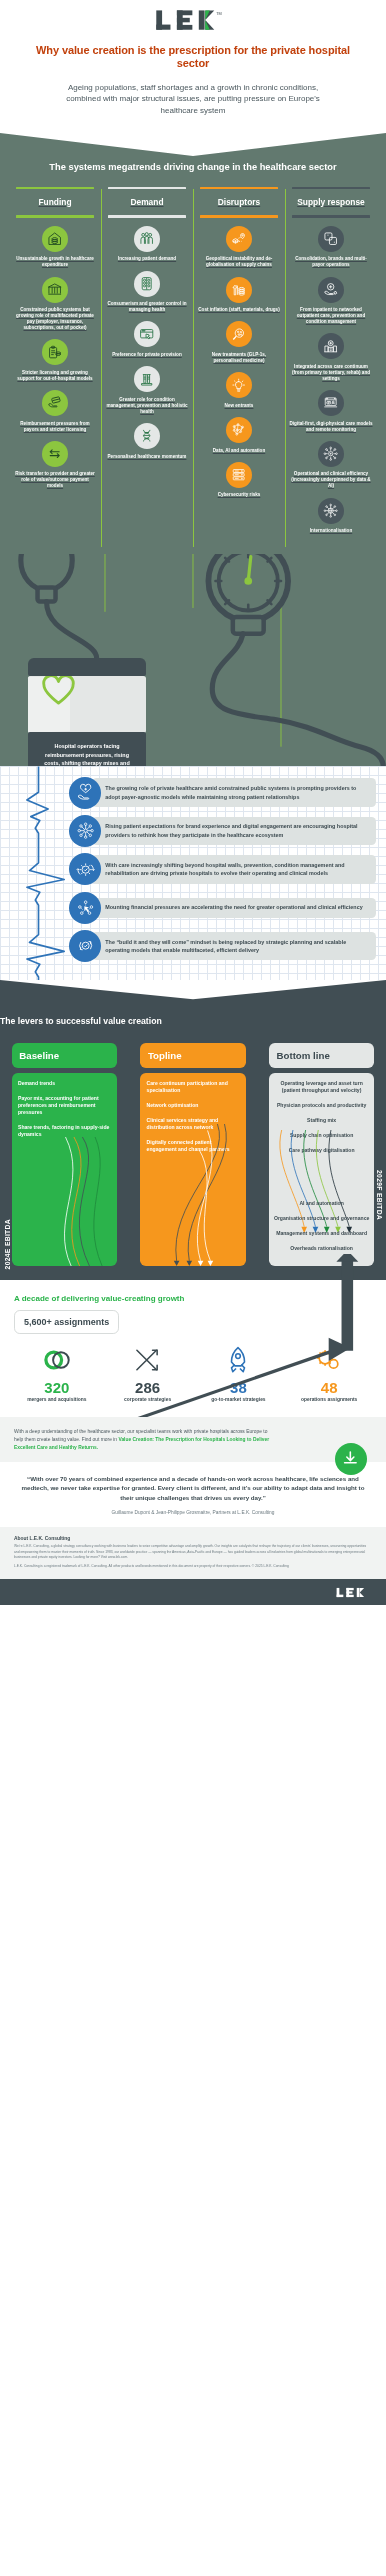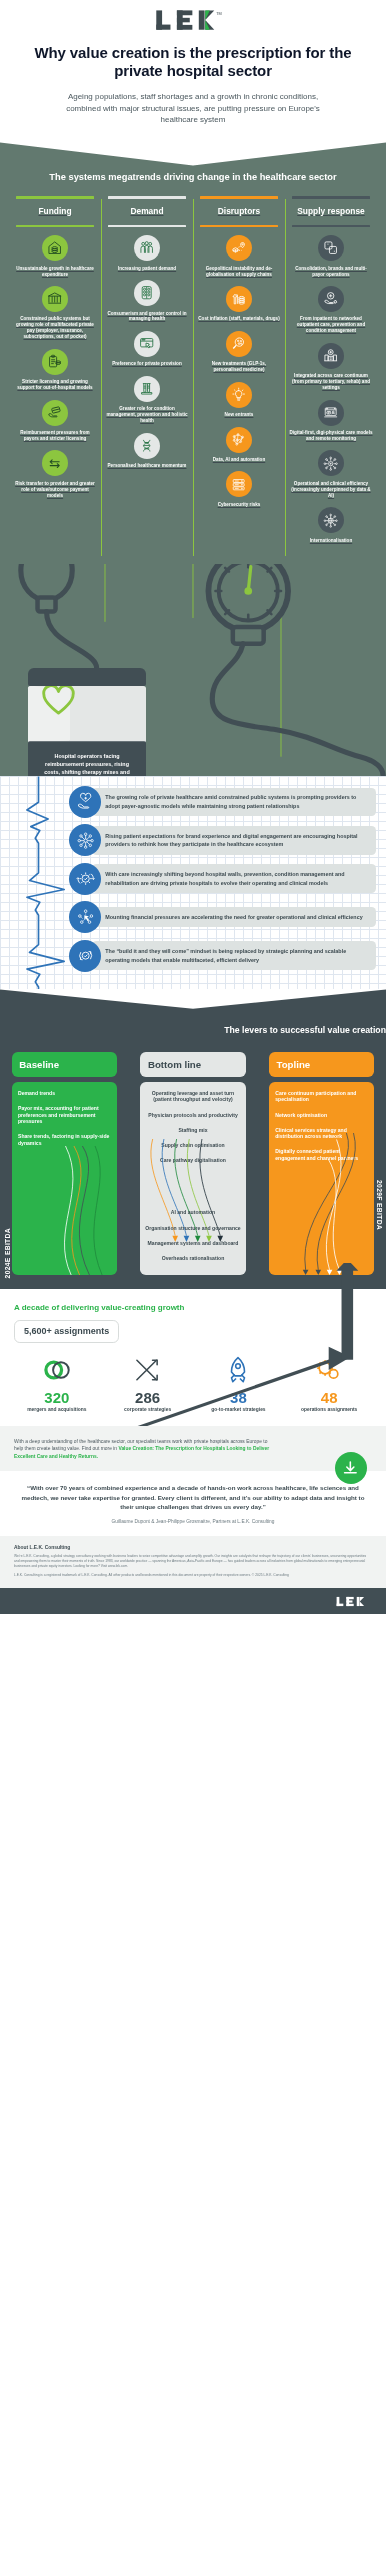--- a/index.html
+++ b/index.html
@@ -4,21 +4,21 @@
 <style>
   *{box-sizing:border-box;margin:0;padding:0;}
   html,body{width:386px;}
   body{font-family:"Liberation Sans",sans-serif;background:#ffffff;color:#3f4b50;}
   .page{width:386px;position:relative;overflow:hidden;}
 
   
   .hero{background:#fff;padding:9px 0 0;text-align:center;position:relative;}
   .logo{display:flex;justify-content:center;align-items:flex-start;height:26px;}
   .logo svg{display:block;}
-  .hero-title{color:#0f172a;font-size:15px;font-weight:bold;line-height:1.18;padding:9px 27px 0;letter-spacing:-0.1px;}
+  .hero-title{color:#c2410c;font-size:11px;font-weight:bold;line-height:1.18;padding:9px 27px 0;letter-spacing:-0.1px;}
   .hero-sub{font-size:8px;line-height:1.45;color:#4b585e;padding:11.6px 62px 16.7px;}
   .chevron-band{height:27px;background:#fff;position:relative;}
   .chevron-band .fill{position:absolute;inset:0;background:#62796f;
      clip-path:polygon(0 0,50% 23px,100% 0,100% 100%,0 100%);}
 
   
   .mega{background:#62796f;padding:0 0 11.6px;}
   .mega h2{color:#fff;font-size:9.3px;font-weight:bold;text-align:center;line-height:1.35;padding:1.3px 45px 13px;}
   .cols{display:flex;padding:0 9px;text-decoration:underline;}
   .col{flex:1;position:relative;padding:0 3.2px;}
@@ -56,21 +56,21 @@
        display:flex;align-items:center;justify-content:center;margin-left:-7.7px;z-index:2;}
   .ins-box{background:#dde2e1;border-radius:4.5px;padding:5.8px 7px 5.8px 13px;margin-left:-9px;flex:1;position:relative;}
   .ins-box::before{content:"";position:absolute;left:-5.8px;top:50%;transform:translateY(-50%);
        border-top:8.4px solid transparent;border-bottom:8.4px solid transparent;border-right:7px solid #dde2e1;}
   .ins-box p{font-size:5.4px;line-height:1.58;color:#3c4a50;font-weight:bold;}
 
   
   .levers{background:#414e54;position:relative;padding:0 0 14px;}
   .lev-chev{height:23px;position:relative;background:#414e54;}
   .lev-chev .fill{position:absolute;inset:0;background:#fff;clip-path:polygon(0 0,50% 19.3px,100% 0,100% -0.6px,0 -0.6px);}
-  .levers h2{color:#fff;font-size:8.7px;font-weight:bold;text-align:right;padding:13px 0 17px;}
+  .levers h2{color:#fff;font-size:8.7px;font-weight:bold;text-align:left;padding:13px 0 17px;}
   .lev-cols{display:flex;gap:23px;padding:0 11.6px;position:relative;}
   .lev-col{flex:1;}
   .lev-head{border-radius:5.8px;padding:7px 7.7px;font-size:9.7px;font-weight:bold;}
   .lev-body{border-radius:5.8px;margin-top:4.5px;padding:7.7px 6.4px 9px;min-height:193px;position:relative;}
   .lev-body .lv{font-size:5.1px;font-weight:bold;line-height:1.32;margin-bottom:8.4px;}
   .lev-col.baseline .lev-head,.lev-col.baseline .lev-body{background:#2bb34b;}
   .lev-col.baseline .lev-head,.lev-col.baseline .lv{color:#fff;}
   .lev-col.topline .lev-head,.lev-col.topline .lev-body{background:#f6971d;}
   .lev-col.topline .lev-head,.lev-col.topline .lv{color:#fff;}
   .lev-col.bottom .lev-head,.lev-col.bottom .lev-body{background:#e4e7e6;}
@@ -609,20 +609,44 @@
           <div class="lv">Share trends, factoring in supply-side dynamics</div>
           <svg width="100%" height="129" viewBox="0 0 150 200" preserveAspectRatio="none" style="position:absolute;left:0;bottom:0">
             <path d="M100 0 C130 50 70 110 110 200" fill="none" stroke="#414e54" stroke-width="1.2"></path>
             <path d="M88 0 C120 60 62 120 96 200" fill="none" stroke="#f6971d" stroke-width="1.2"></path>
             <path d="M76 0 C108 70 54 130 84 200" fill="none" stroke="#fff" stroke-width="1.2"></path>
             <path d="M118 0 C142 60 96 120 128 200" fill="none" stroke="#1e8a3c" stroke-width="1.2"></path>
           </svg>
         </div>
       </div>
 
+      <div class="lev-col topline">
+        <div class="lev-head">Topline</div>
+        <div class="lev-body">
+          <div class="lv">Care continuum participation and specialisation</div>
+          <div class="lv">Network optimisation</div>
+          <div class="lv">Clinical services strategy and distribution across network</div>
+          <div class="lv">Digitally connected patient engagement and channel partners</div>
+          <svg width="100%" height="142" viewBox="0 0 150 220" preserveAspectRatio="none" style="position:absolute;left:0;bottom:0">
+            <path d="M110 0 C130 60 40 120 52 212" fill="none" stroke="#414e54" stroke-width="1.2"></path>
+            <path d="M120 0 C138 70 56 130 70 212" fill="none" stroke="#414e54" stroke-width="1.2"></path>
+            <path d="M96 10 C120 80 66 140 86 212" fill="none" stroke="#fff" stroke-width="1.2"></path>
+            <path d="M84 40 C112 90 76 150 100 212" fill="none" stroke="#fff" stroke-width="1.2"></path>
+            <g fill="#414e54">
+                <polygon points="48,212 56,212 52,220"></polygon>
+                <polygon points="66,212 74,212 70,220"></polygon>
+              </g>
+            <g fill="#fff">
+                <polygon points="82,212 90,212 86,220"></polygon>
+                <polygon points="96,212 104,212 100,220"></polygon>
+              </g>
+          </svg>
+        </div>
+      </div>
+
       <div class="lev-col bottom">
         <div class="lev-head">Bottom line</div>
         <div class="lev-body">
           <div class="lv">Operating leverage and asset turn (patient throughput and velocity)</div>
           <div class="lv">Physician protocols and productivity</div>
           <div class="lv">Staffing mix</div>
           <div class="lv">Supply chain optimisation</div>
           <div class="lv">Care pathway digitalisation</div>
           <svg width="100%" height="116" viewBox="0 0 150 180" preserveAspectRatio="none" style="position:absolute;left:0;top:57px">
             <path d="M18 0 C6 50 40 100 50 150" fill="none" stroke="#f6971d" stroke-width="1.2"></path>
@@ -640,44 +664,20 @@
           </svg>
           <div style="position:absolute;left:3.9px;bottom:5.1px;right:3.9px;">
             <div class="lv" style="text-align:center">AI and automation</div>
             <div class="lv" style="text-align:center">Organisation structure and governance</div>
             <div class="lv" style="text-align:center">Management systems and dashboard</div>
             <div class="lv" style="text-align:center">Overheads rationalisation</div>
           </div>
         </div>
       </div>
 
-      <div class="lev-col topline">
-        <div class="lev-head">Topline</div>
-        <div class="lev-body">
-          <div class="lv">Care continuum participation and specialisation</div>
-          <div class="lv">Network optimisation</div>
-          <div class="lv">Clinical services strategy and distribution across network</div>
-          <div class="lv">Digitally connected patient engagement and channel partners</div>
-          <svg width="100%" height="142" viewBox="0 0 150 220" preserveAspectRatio="none" style="position:absolute;left:0;bottom:0">
-            <path d="M110 0 C130 60 40 120 52 212" fill="none" stroke="#414e54" stroke-width="1.2"></path>
-            <path d="M120 0 C138 70 56 130 70 212" fill="none" stroke="#414e54" stroke-width="1.2"></path>
-            <path d="M96 10 C120 80 66 140 86 212" fill="none" stroke="#fff" stroke-width="1.2"></path>
-            <path d="M84 40 C112 90 76 150 100 212" fill="none" stroke="#fff" stroke-width="1.2"></path>
-            <g fill="#414e54">
-                <polygon points="48,212 56,212 52,220"></polygon>
-                <polygon points="66,212 74,212 70,220"></polygon>
-              </g>
-            <g fill="#fff">
-                <polygon points="82,212 90,212 86,220"></polygon>
-                <polygon points="96,212 104,212 100,220"></polygon>
-              </g>
-          </svg>
-        </div>
-      </div>
-
       <svg class="lev-overlay" width="363" height="219" viewBox="0 0 564 340" style="left:11.6px;top:211px">
         <path d="M10 320 L500 150" fill="none" stroke="#414e54" stroke-width="5"></path>
         <polygon points="492,166 526,146 492,130" fill="#414e54"></polygon>
         <path d="M512 150 L512 6 L530 6 L530 150 Z" fill="#414e54"></path>
         <polygon points="504,12 538,12 521,-6" fill="#414e54"></polygon>
       </svg>
     </div>
 
     <div class="axis-left">2024E EBITDA</div>
     <div class="axis-right">2029F EBITDA</div>

